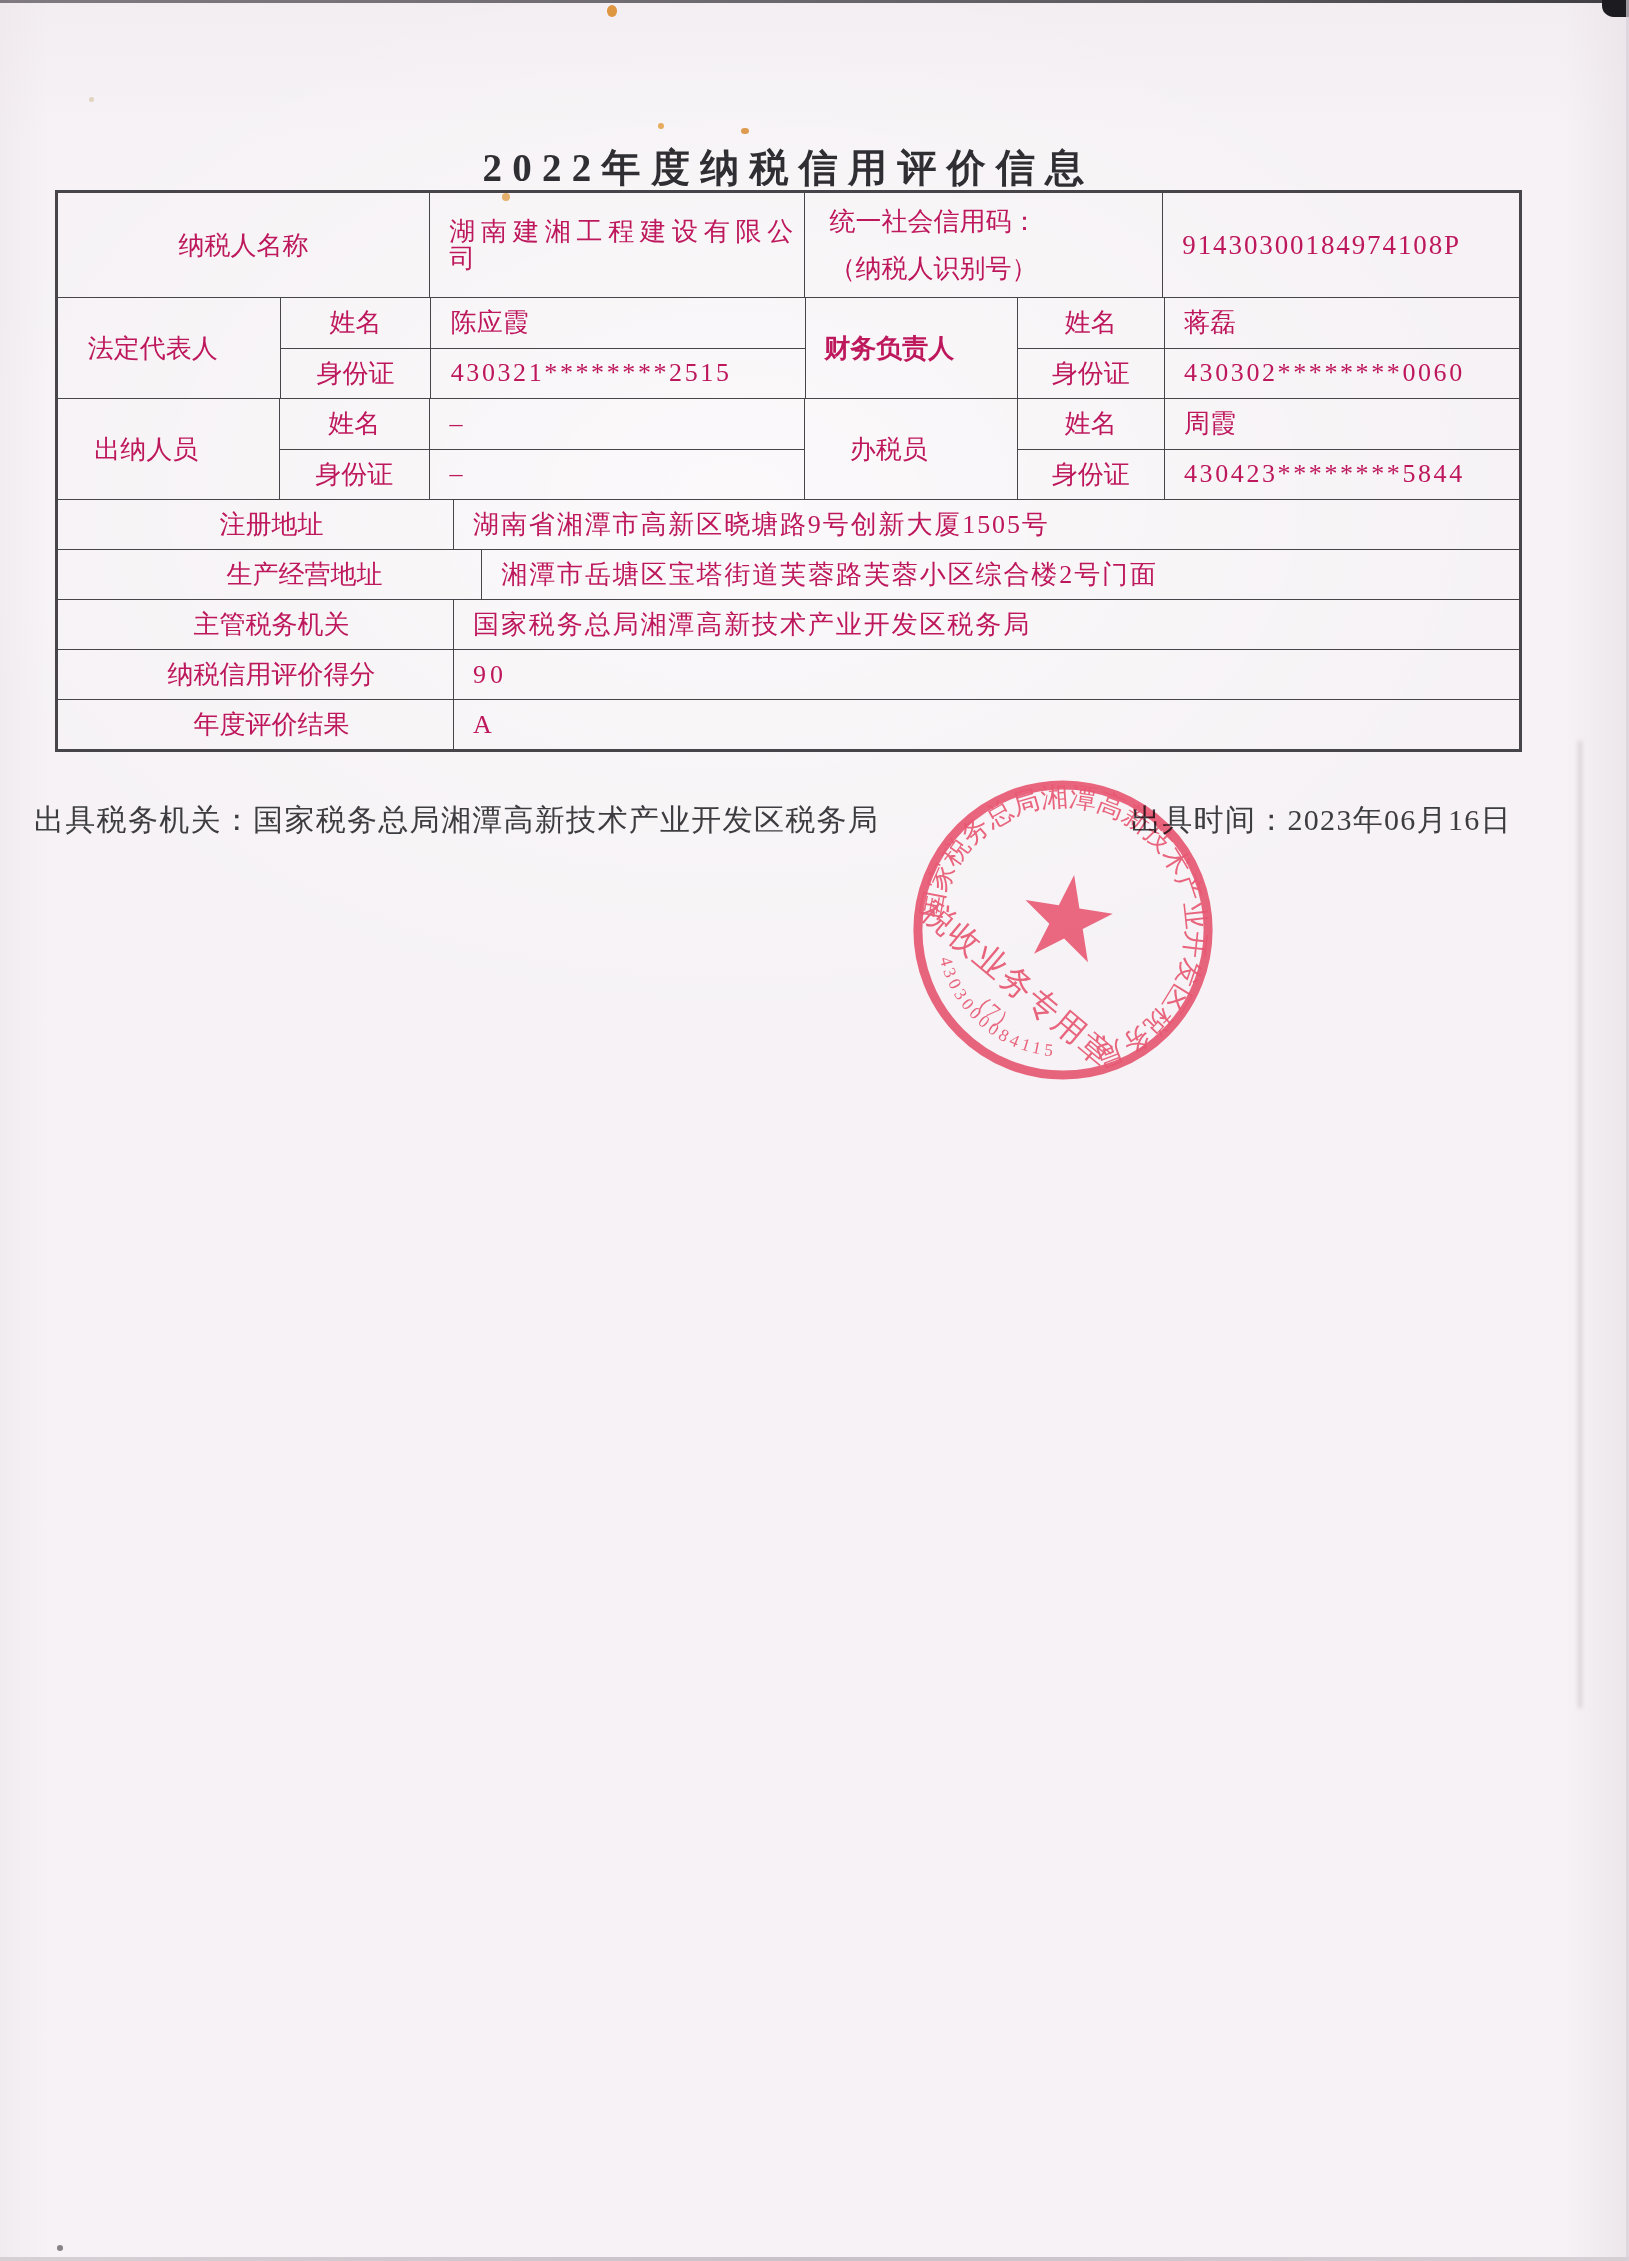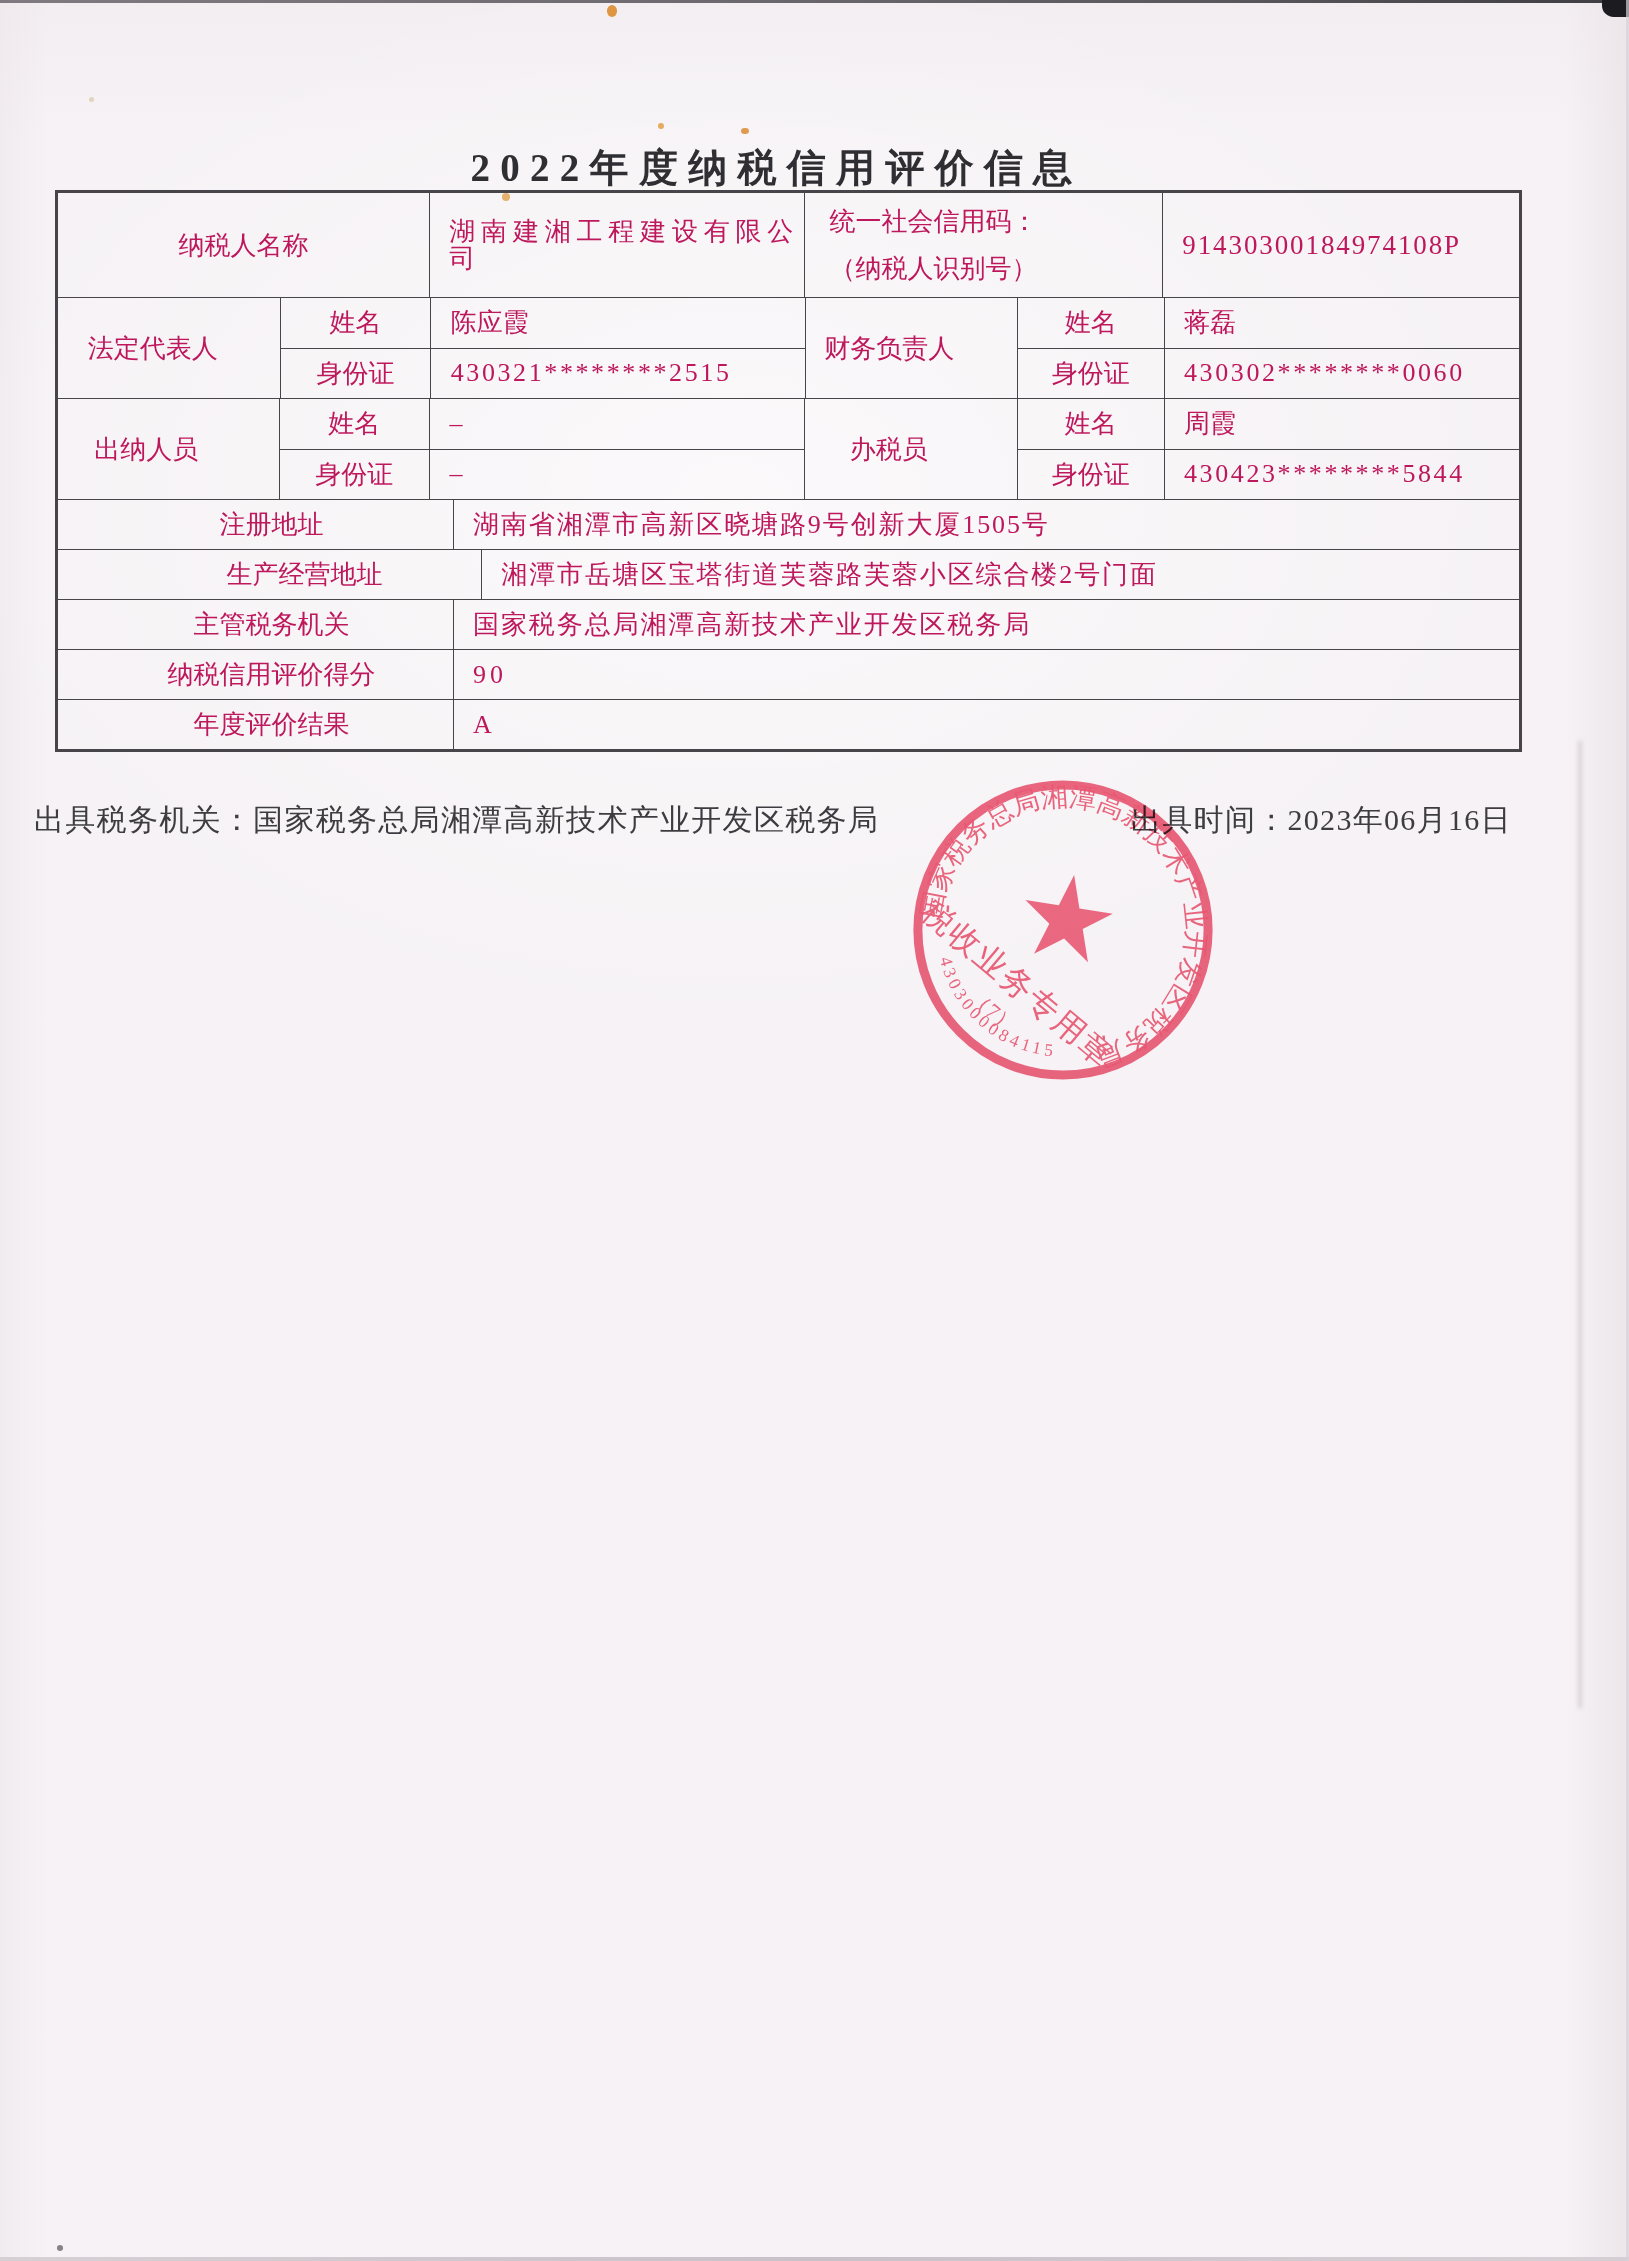--- a/index.html
+++ b/index.html
@@ -25,21 +25,21 @@
   .speck{position:absolute;border-radius:50%;}
   .speck.s1{left:607px;top:5.2px;width:10.3px;height:11.6px;background:#dd8c2e;opacity:.9;}
   .speck.s2{left:658px;top:123px;width:5.8px;height:5.8px;background:#e09a3a;opacity:.8;}
   .speck.s3{left:741px;top:128px;width:7.7px;height:6.4px;background:#d98a30;opacity:.85;}
   .speck.s4{left:502px;top:193px;width:8.4px;height:7.7px;background:#e0a04a;opacity:.8;}
   .speck.s5{left:89px;top:97px;width:5.2px;height:5.2px;background:#d9c9a8;opacity:.7;}
   .speck.s6{left:57px;top:2245px;width:6.4px;height:5.8px;background:#6d676c;opacity:.8;}
 
   
   .doc-title{
-    position:absolute;left:43px;top:141px;width:1467px;
+    position:absolute;left:55px;top:141px;width:1467px;
     text-align:center;font-size:39px;font-weight:bold;color:#2f2e33;
     letter-spacing:10.3px;white-space:nowrap;
   }
 
   
   .info-table{
     position:absolute;left:55px;top:190px;width:1467px;height:562px;
     box-sizing:border-box;border:3.2px solid #47454a;
     display:flex;flex-direction:column;
     color:#be185d;font-size:26px;
@@ -105,21 +105,21 @@
     <div class="stack bl" style="width:525px;">
       <div class="sub-row">
         <div class="cell center" style="width:150px;">姓名</div>
         <div class="cell bl value" style="width:375px;">陈应霞</div>
       </div>
       <div class="sub-row">
         <div class="cell center" style="width:150px;">身份证</div>
         <div class="cell bl value idnum" style="width:375px;">430321********2515</div>
       </div>
     </div>
-    <div class="cell bl center" style="width:212px;">财务负责人</div>
+    <div class="cell bl center" style="width:212px;font-weight:bold;">财务负责人</div>
     <div class="stack bl" style="width:502px;">
       <div class="sub-row">
         <div class="cell center" style="width:146px;">姓名</div>
         <div class="cell bl value" style="width:356px;">蒋磊</div>
       </div>
       <div class="sub-row">
         <div class="cell center" style="width:146px;">身份证</div>
         <div class="cell bl value idnum" style="width:356px;">430302********0060</div>
       </div>
     </div>

